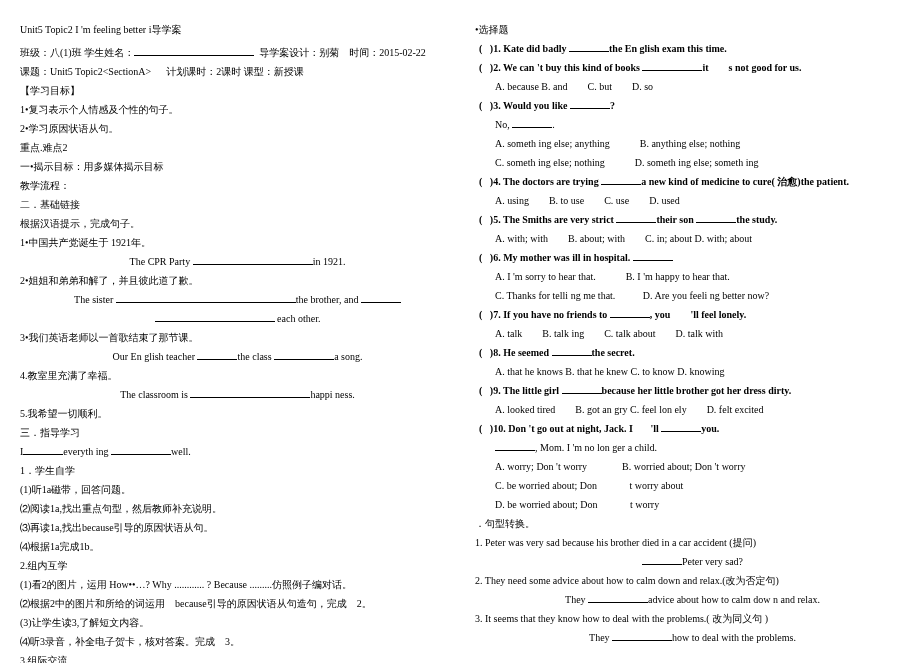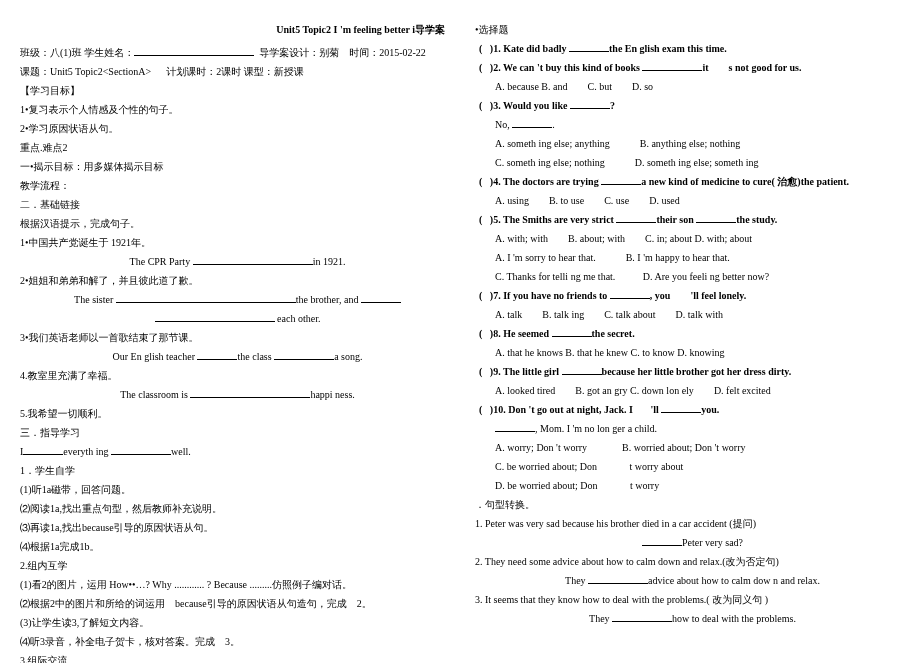--- a/index.html
+++ b/index.html
@@ -14,22 +14,22 @@
   }
   .page {
     display: flex;
     gap: 30px;
   }
   .col {
     flex: 1;
     line-height: 1.9;
   }
   .title {
-    font-weight: bold;
-    text-align: right;
+    font-weight: normal;
+    text-align: left;
     margin-bottom: 4px;
   }
   .underline { }
   .blank {
     display: inline-block;
     border-bottom: 1px solid #000;
     min-width: 60px;
     height: 10px;
     vertical-align: baseline;
   }
@@ -99,31 +99,32 @@
     <div class="opts"><span>No,</span> <span class="blank sm"></span><span>.</span></div>
     <div class="opts"><span class="opt">A. someth ing else; anything</span>&nbsp;&nbsp;&nbsp;&nbsp;<span class="opt">B. anything else; nothing</span></div>
     <div class="opts"><span class="opt">C. someth ing else; nothing</span>&nbsp;&nbsp;&nbsp;&nbsp;<span class="opt">D. someth ing else; someth ing</span></div>
 
     <div class="qrow">(&nbsp;&nbsp;&nbsp;<span>)4. The doctors are trying</span> <span class="blank sm"></span><span>a new kind of medicine to cure( 治愈)the patient.</span></div>
     <div class="opts"><span class="opt">A. using</span><span class="opt">B. to use</span><span class="opt">C. use</span><span class="opt">D. used</span></div>
 
     <div class="qrow">(&nbsp;&nbsp;&nbsp;<span>)5. The Smiths are very strict</span> <span class="blank sm"></span><span>their son</span> <span class="blank sm"></span><span>the study.</span></div>
     <div class="opts"><span class="opt">A. with; with</span><span class="opt">B. about; with</span><span class="opt">C. in; about D. with; about</span></div>
 
+    <div class="qrow">(&nbsp;&nbsp;&nbsp;<span>)6. My mother was ill in hospital.</span> <span class="blank sm"></span></div>
     <div class="opts"><span class="opt">A. I 'm sorry to hear that.</span>&nbsp;&nbsp;&nbsp;&nbsp;<span class="opt">B. I 'm happy to hear that.</span></div>
     <div class="opts"><span class="opt">C. Thanks for telli ng me that.</span>&nbsp;&nbsp;&nbsp;<span class="opt">D. Are you feeli ng better now?</span></div>
 
     <div class="qrow">(&nbsp;&nbsp;&nbsp;<span>)7. If you have no friends to</span> <span class="blank sm"></span><span>, you</span>&nbsp;&nbsp;&nbsp;&nbsp;&nbsp;&nbsp;&nbsp;&nbsp;<span>'ll feel lonely.</span></div>
     <div class="opts"><span class="opt">A. talk</span><span class="opt">B. talk ing</span><span class="opt">C. talk about</span><span class="opt">D. talk with</span></div>
 
     <div class="qrow">(&nbsp;&nbsp;&nbsp;<span>)8. He seemed</span> <span class="blank sm"></span><span>the secret.</span></div>
     <div class="opts">A. that he knows B. that he knew C. to know D. knowing</div>
 
     <div class="qrow">(&nbsp;&nbsp;&nbsp;<span>)9. The little girl</span> <span class="blank sm"></span><span>because her little brother got her dress dirty.</span></div>
-    <div class="opts"><span class="opt">A. looked tired</span><span class="opt">B. got an gry C. down lon ely</span><span class="opt">D. felt excited</span></div>
+    <div class="opts"><span class="opt">A. looked tired</span><span class="opt">B. got an gry C. feel lon ely</span><span class="opt">D. felt excited</span></div>
 
     <div class="qrow">(&nbsp;&nbsp;&nbsp;<span>)10. Don 't go out at night, Jack. I</span>&nbsp;&nbsp;&nbsp;&nbsp;&nbsp;&nbsp;&nbsp;<span>'ll</span> <span class="blank sm"></span><span>you.</span></div>
     <div class="opts"><span class="blank sm"></span><span>, Mom. I 'm no lon ger a child.</span></div>
     <div class="opts"><span class="opt">A. worry; Don 't worry</span>&nbsp;&nbsp;&nbsp;&nbsp;&nbsp;&nbsp;<span class="opt">B. worried about; Don 't worry</span></div>
     <div class="opts"><span class="opt">C. be worried about; Don</span>&nbsp;&nbsp;&nbsp;&nbsp;&nbsp;<span class="opt">t worry about</span></div>
     <div class="opts"><span class="opt">D. be worried about; Don</span>&nbsp;&nbsp;&nbsp;&nbsp;&nbsp;<span class="opt">t worry</span></div>
 
     <div>．句型转换。</div>
     <div><span>1. Peter was very sad </span><span class="underline">because his brother died in a car accident</span><span> (提问)</span></div>
     <div class="indent"><span class="blank sm"></span><span>Peter very sad?</span></div>

